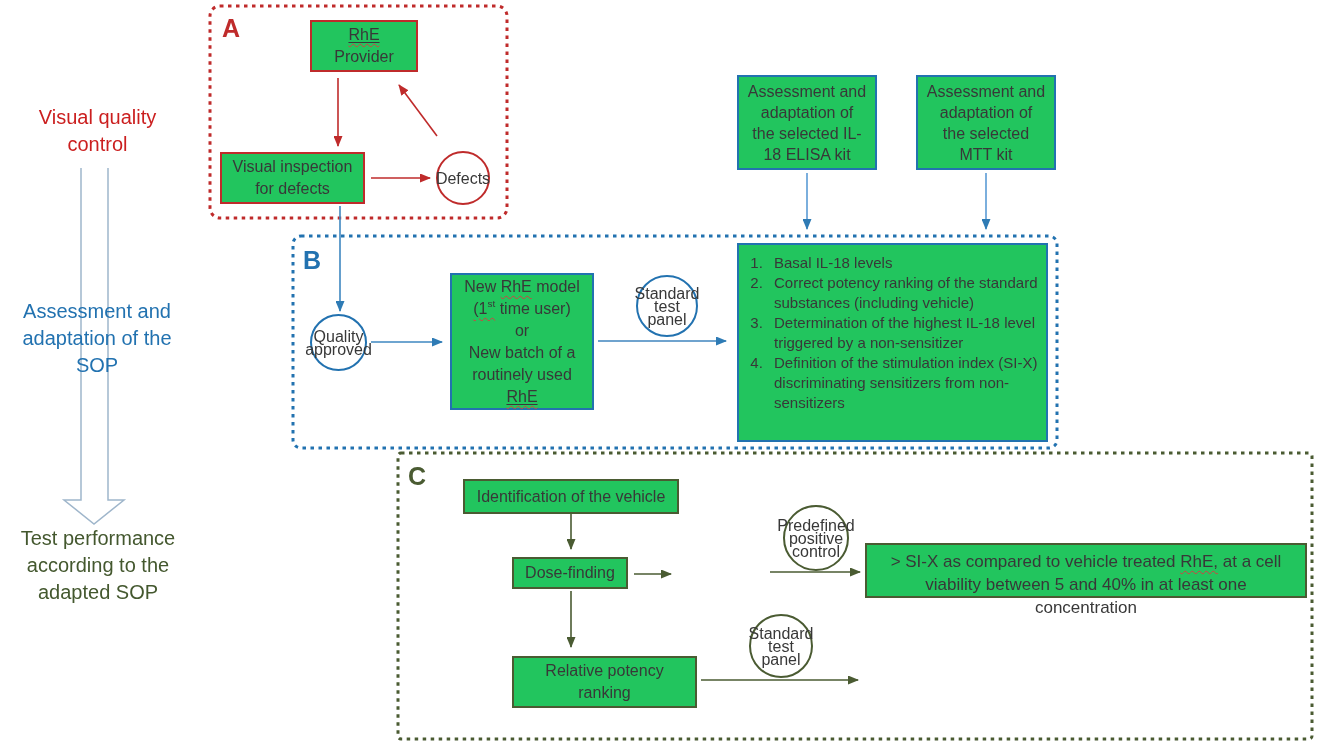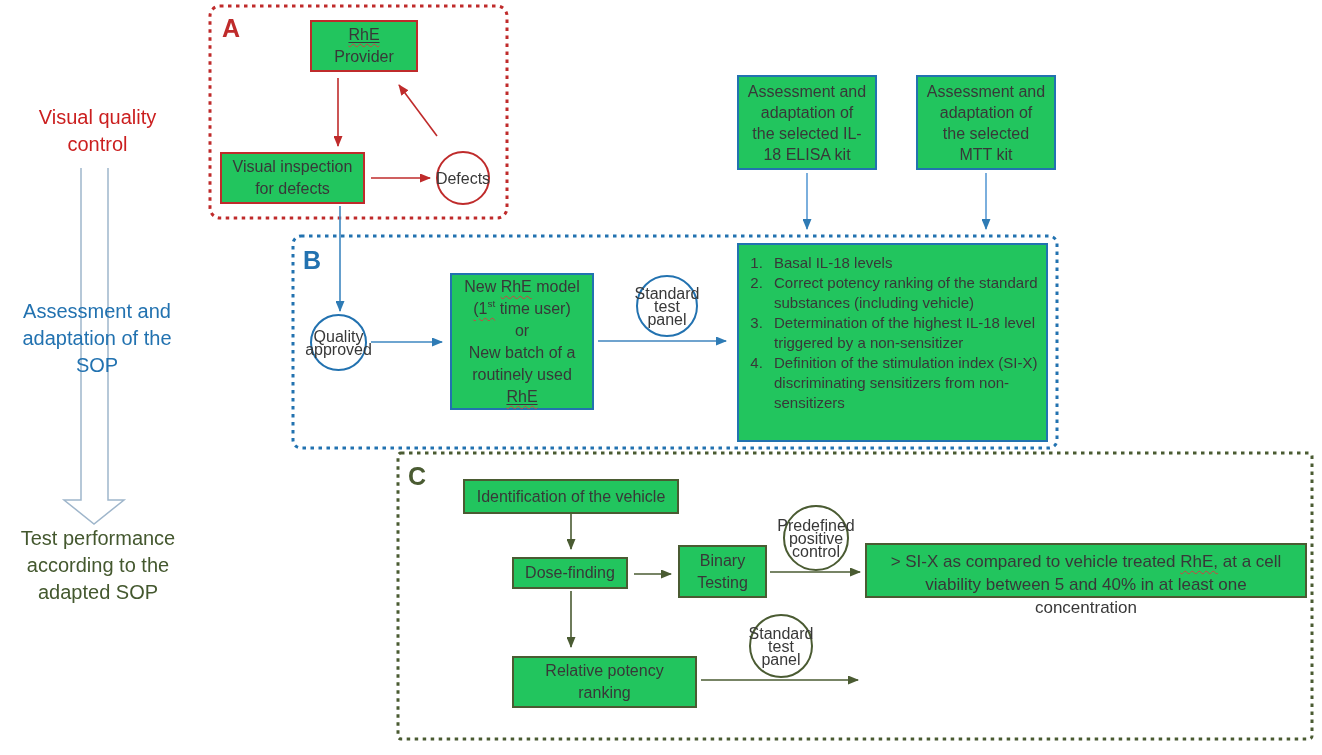--- a/index.html
+++ b/index.html
@@ -172,24 +172,20 @@
   <div class="sec-label green" style="left:408px; top:464px;">C</div>
 
   <div class="box green" style="left:463px; top:464px; width:216px; height:35px;margin-top:15px;">
     <span>Identification of the vehicle</span>
   </div>
 
   <div class="box green" style="left:512px; top:557px; width:116px; height:32px;">
     <span>Dose-finding</span>
   </div>
 
-  <div class="box green" style="left:678px; top:545px; width:89px; height:53px;">
-    <span class="line">Binary</span>
-    <span class="line">Testing</span>
-  </div>
 
   <div class="circle green" style="left:783px; top:505px; width:66px; height:66px;">
     <span>Predefined</span>
     <span>positive</span>
     <span>control</span>
   </div>
 
   <div class="box green wide-box" style="left:865px; top:543px; width:442px; height:55px; display:block; padding-top:5px;">
     <span>&gt; SI-X as compared to vehicle treated </span><span class="wavy">RhE,</span><span> at a cell viability between 5 and 40% in at least one concentration</span>
   </div>

